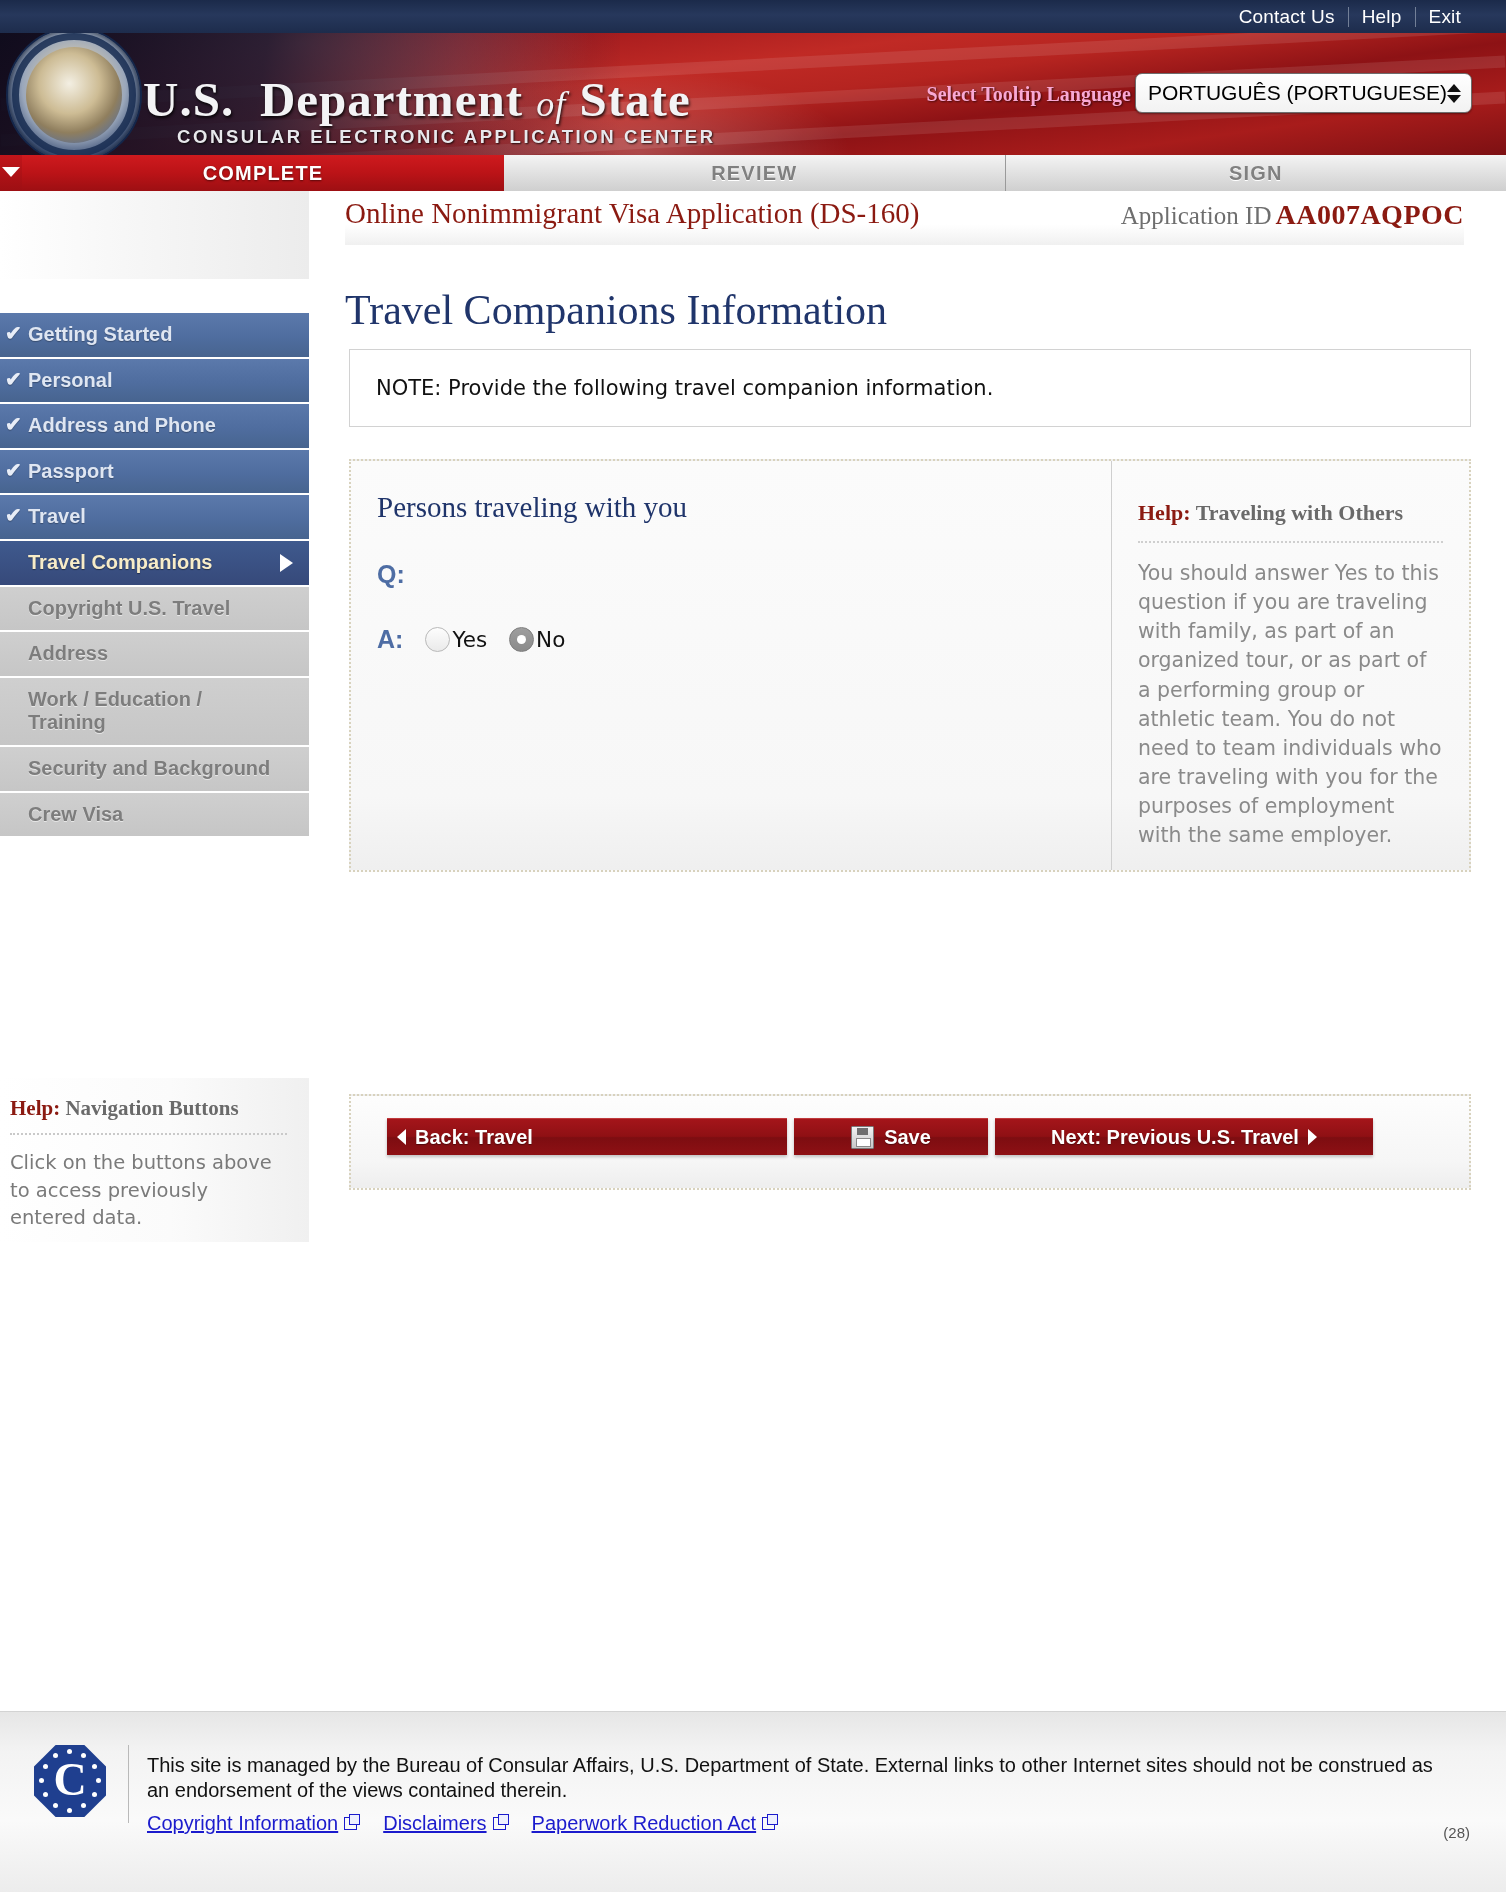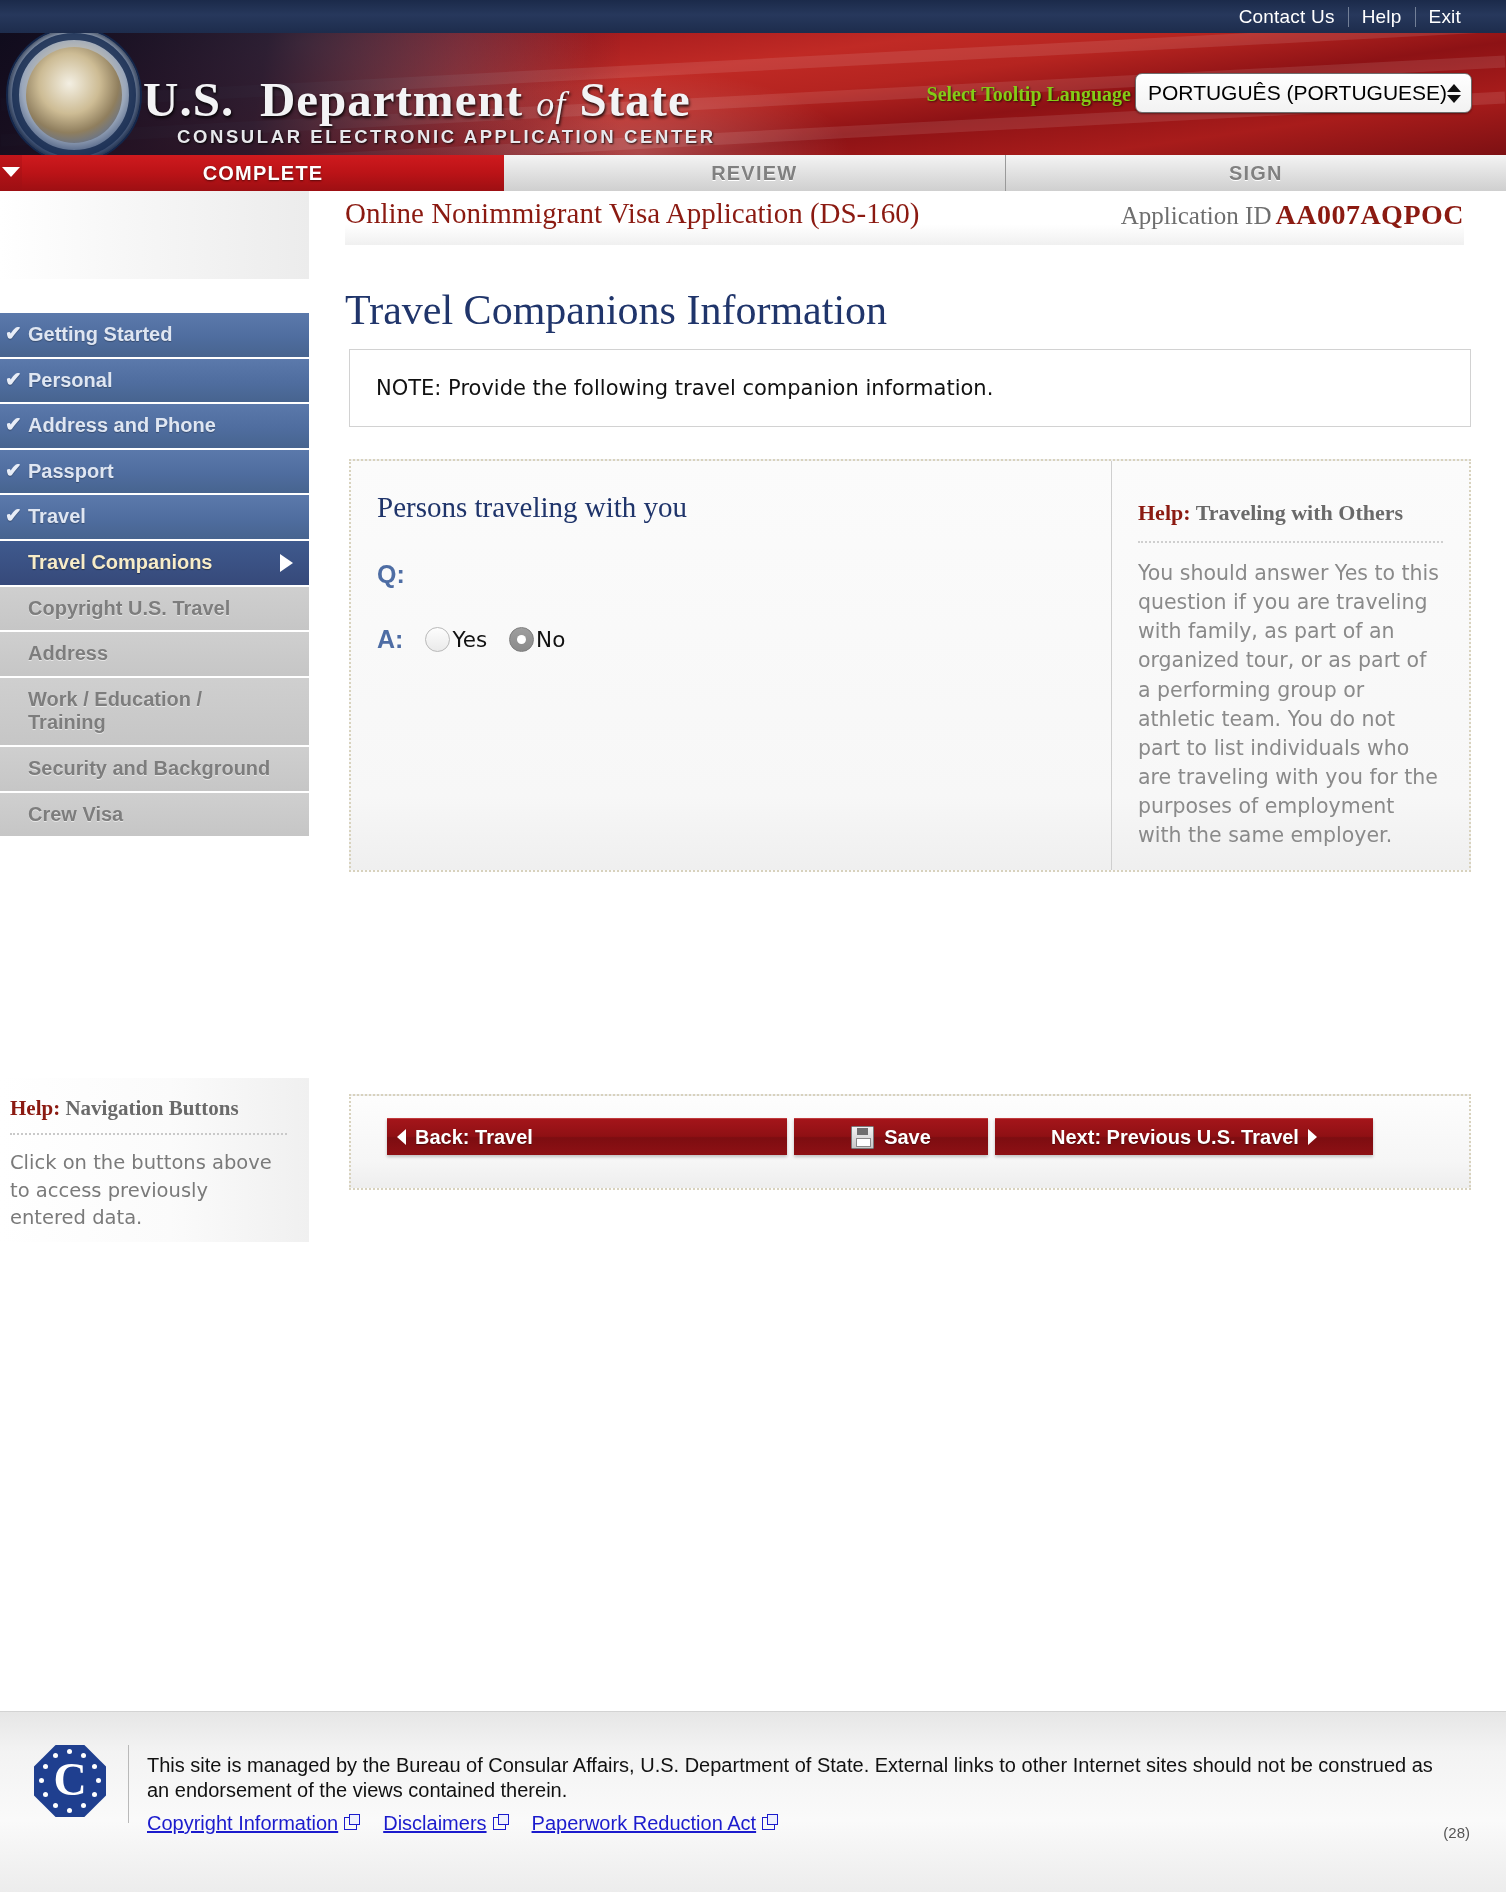--- a/index.html
+++ b/index.html
@@ -80,21 +80,21 @@
   .dos-sub{
     position:absolute;left:177px;top:93px;
     font-family:"Liberation Sans", sans-serif;
     font-size:18.5px;font-weight:700;color:#e8e8ec;
     letter-spacing:2.6px;white-space:nowrap;
     text-shadow:1px 1px 2px rgba(0,0,0,.8);
   }
   .lang-label{
     position:absolute;right:375px;top:50px;
     font-family:"Liberation Serif", serif;
-    font-size:20px;font-weight:700;color:#84cc16;
+    font-size:20px;font-weight:700;color:#f9a8d4;
     text-shadow:1px 1px 2px rgba(0,0,0,.6);white-space:nowrap;
   }
   .lang-select{
     position:absolute;right:34px;top:40px;width:337px;height:40px;
     background:linear-gradient(to bottom,#ffffff,#f2f2f2);
     border:1px solid #6d6d6d;border-radius:7px;
     box-shadow:0 1px 2px rgba(0,0,0,.4);
     display:flex;align-items:center;box-sizing:border-box;padding:0 12px;
   }
   .lang-select .val{
@@ -539,21 +539,21 @@
         </label>
       </div>
     </div>
 
     <div class="fp-right">
       <div class="fh-title">
         <span class="red">Help:</span>
         <span>Traveling with Others</span>
       </div>
       <div class="fh-rule"></div>
-      <div class="fh-body">You should answer Yes to this question if you are traveling with family, as part of an organized tour, or as part of a performing group or athletic team. You do not part to list individuals who are traveling with you for the purposes of employment with the same employer.</div>
+      <div class="fh-body">You should answer Yes to this question if you are traveling with family, as part of an organized tour, or as part of a performing group or athletic team. You do not need to team individuals who are traveling with you for the purposes of employment with the same employer.</div>
     </div>
   </div>
 
   <div class="navbtn-panel">
     <div class="btnrow">
       <div class="btn back">
         <span class="caret-l"></span>
         <span>Back: Travel</span>
       </div>
       <div class="btn save">

